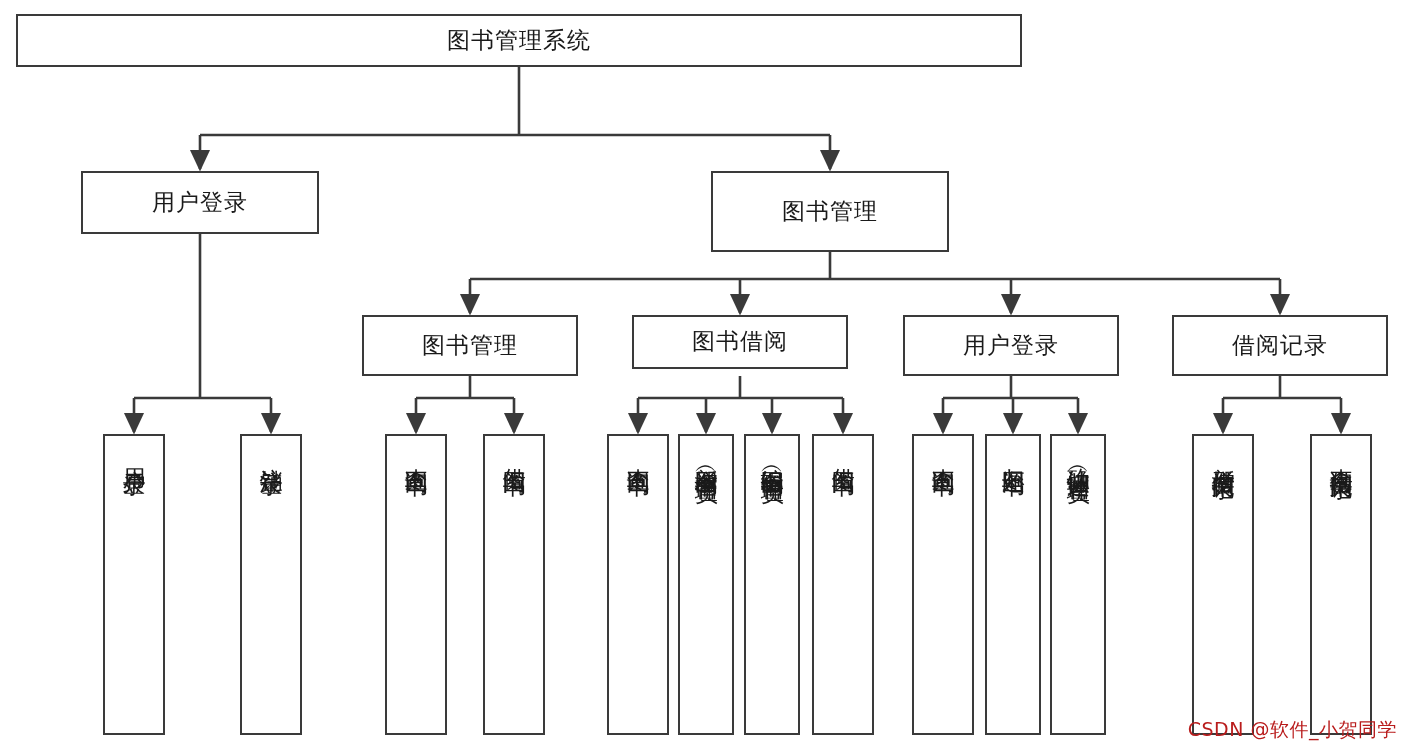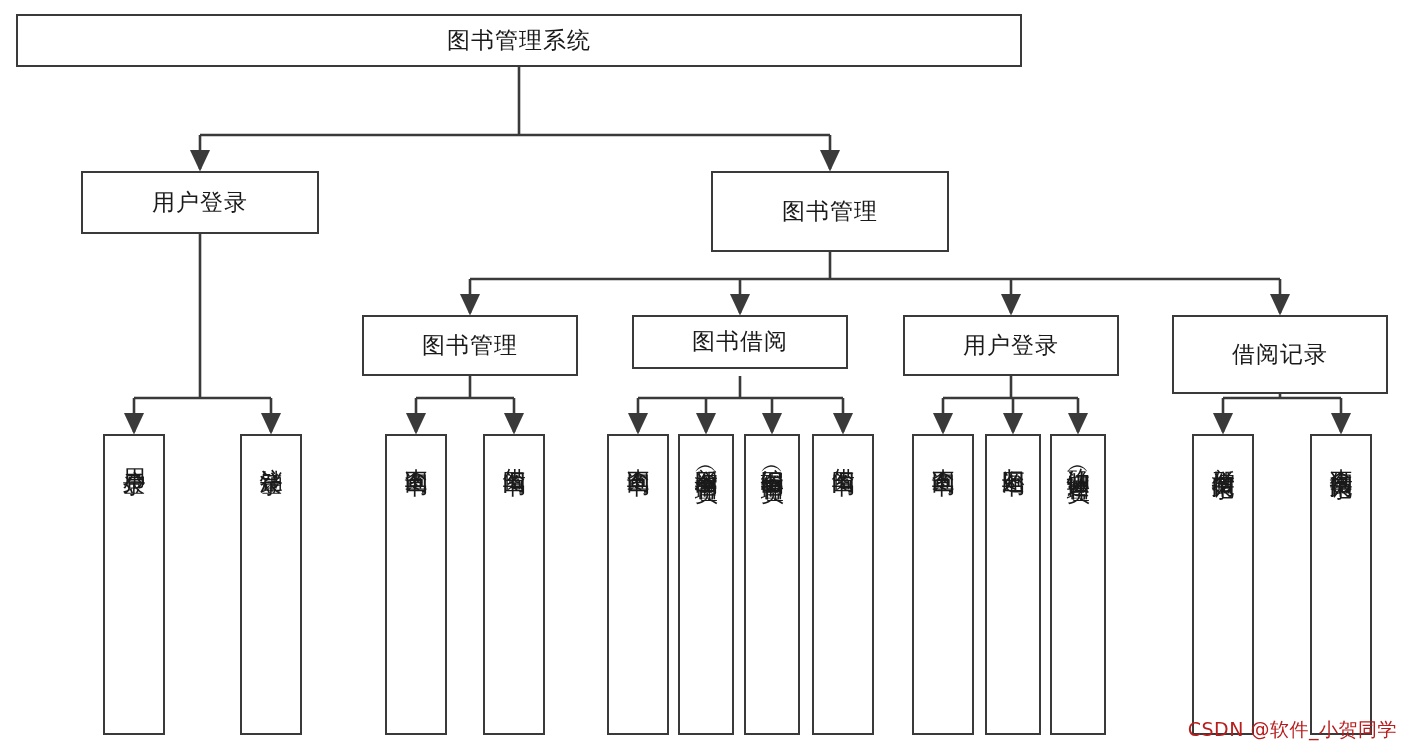--- a/index.html
+++ b/index.html
@@ -112,21 +112,21 @@
         <path d="M1341,398 L1341,432" marker-end="url(#arrow)"></path>
       </g>
   </svg>
   <div id="nodes">
       <div class="node horiz" style="left: 16px; top: 14px; width: 1006px; height: 53px;">图书管理系统</div>
       <div class="node horiz" style="left: 81px; top: 171px; width: 238px; height: 63px;">用户登录</div>
       <div class="node horiz" style="left: 711px; top: 171px; width: 238px; height: 81px;">图书管理</div>
       <div class="node horiz" style="left: 362px; top: 315px; width: 216px; height: 61px;">图书管理</div>
       <div class="node horiz" style="left: 632px; top: 315px; width: 216px; height: 54px;">图书借阅</div>
       <div class="node horiz" style="left: 903px; top: 315px; width: 216px; height: 61px;">用户登录</div>
-      <div class="node horiz" style="left: 1172px; top: 315px; width: 216px; height: 79px;">借阅记录</div>
+      <div class="node horiz" style="left: 1172px; top: 315px; width: 216px; height: 61px;">借阅记录</div>
       <div class="node vert" style="left: 103px; top: 434px; width: 62px; height: 301px;">
         <span class="vlabel">用户登录</span>
       </div>
       <div class="node vert" style="left: 240px; top: 434px; width: 62px; height: 301px;">
         <span class="vlabel">注销登录</span>
       </div>
       <div class="node vert" style="left: 385px; top: 434px; width: 62px; height: 301px;">
         <span class="vlabel">查询图书</span>
       </div>
       <div class="node vert" style="left: 483px; top: 434px; width: 62px; height: 301px;">

